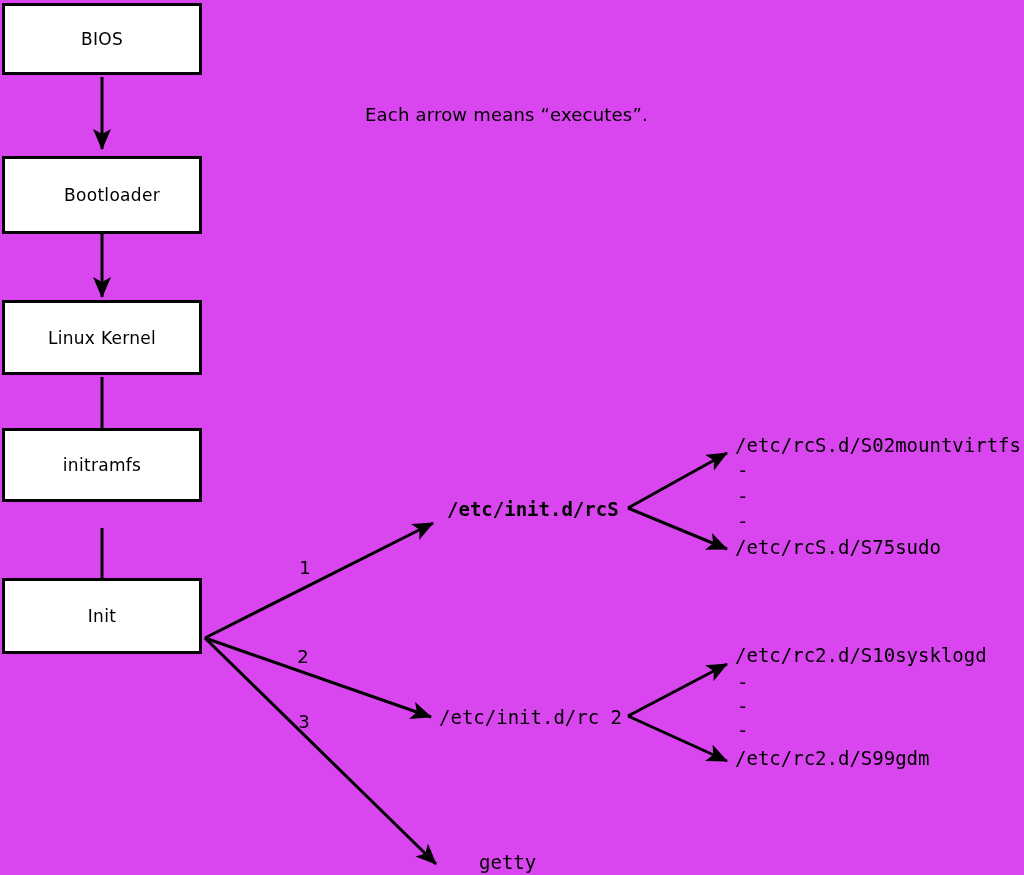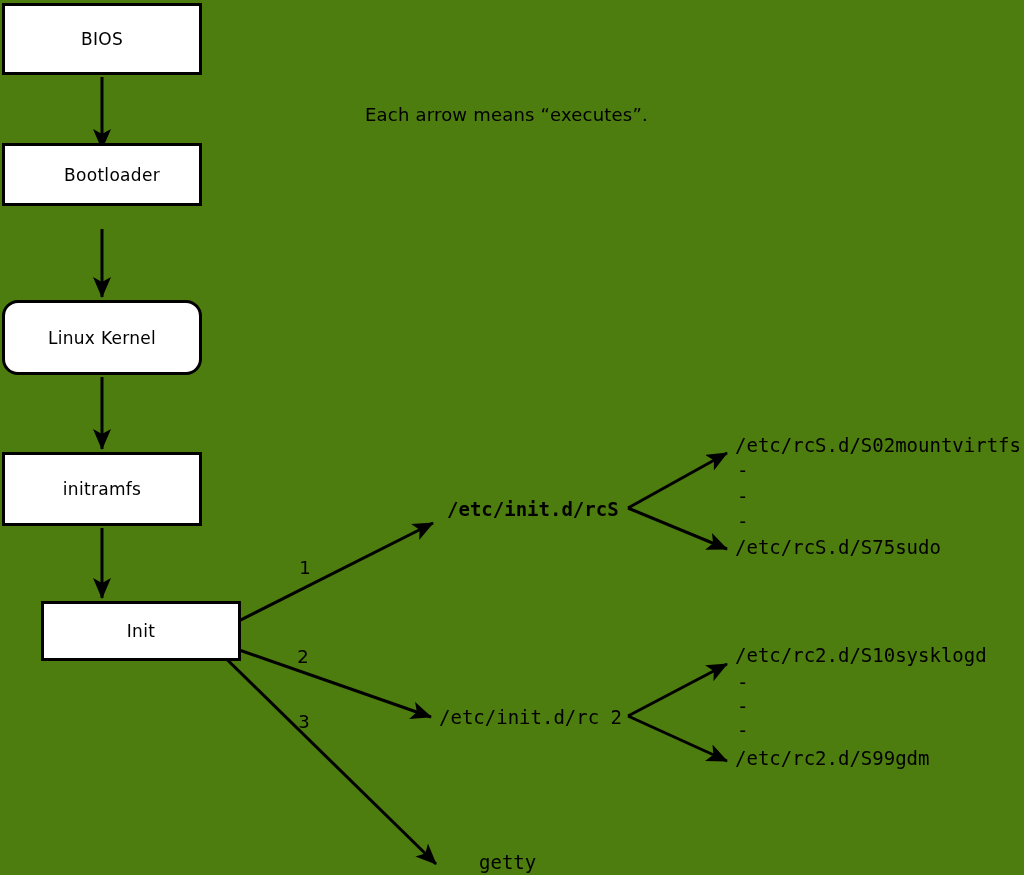--- a/index.html
+++ b/index.html
@@ -1,21 +1,21 @@
 <!DOCTYPE html>
 <html><head>
 <meta charset="utf-8">
 <style>
   html, body {
     margin: 0; padding: 0; background: #ffffff;
   }
   #canvas {
     position: relative;
     width: 1024px; height: 875px;
-    background: #4d7c0f;
+    background: #d946ef;
     color: #000000;
     font-family: "DejaVu Sans", sans-serif;
     overflow: hidden;
   }
   #arrow-layer {
     position: absolute; left: 0; top: 0;
   }
   .flow-box {
     position: absolute;
     left: 2px; width: 200px;
@@ -74,30 +74,30 @@
     <line x1="628" y1="508" x2="727" y2="453" stroke="#000000" stroke-width="3" marker-end="url(#ah)"></line>
     <line x1="628" y1="508" x2="727" y2="549" stroke="#000000" stroke-width="3" marker-end="url(#ah)"></line>
 
     <line x1="628" y1="716" x2="727" y2="664" stroke="#000000" stroke-width="3" marker-end="url(#ah)"></line>
     <line x1="628" y1="716" x2="727" y2="761" stroke="#000000" stroke-width="3" marker-end="url(#ah)"></line>
   </svg>
 
   <div class="flow-box" style="top:3px;height:72px;">
     <span>BIOS</span>
   </div>
-  <div class="flow-box" style="top:143px;height:63px;padding-left:20px;">
+  <div class="flow-box" style="top:156px;height:78px;padding-left:20px;">
     <span>Bootloader</span>
   </div>
-  <div class="flow-box" style="top:300px;height:75px;border-radius:16px;">
+  <div class="flow-box" style="top:300px;height:75px;">
     <span>Linux Kernel</span>
   </div>
-  <div class="flow-box" style="top:452px;height:74px;">
+  <div class="flow-box" style="top:428px;height:74px;">
     <span>initramfs</span>
   </div>
-  <div class="flow-box" style="top:601px;height:60px;margin-left:39px;">
+  <div class="flow-box" style="top:578px;height:76px;">
     <span>Init</span>
   </div>
 
   <div class="note-label">Each arrow means “executes”.</div>
 
   <div class="num-label" style="left:305px;top:568px;">1</div>
   <div class="num-label" style="left:303px;top:657px;">2</div>
   <div class="num-label" style="left:304px;top:722px;">3</div>
 
   <div class="mono-label" style="left:447px;top:509px;font-weight:bold;">/etc/init.d/rcS</div>

